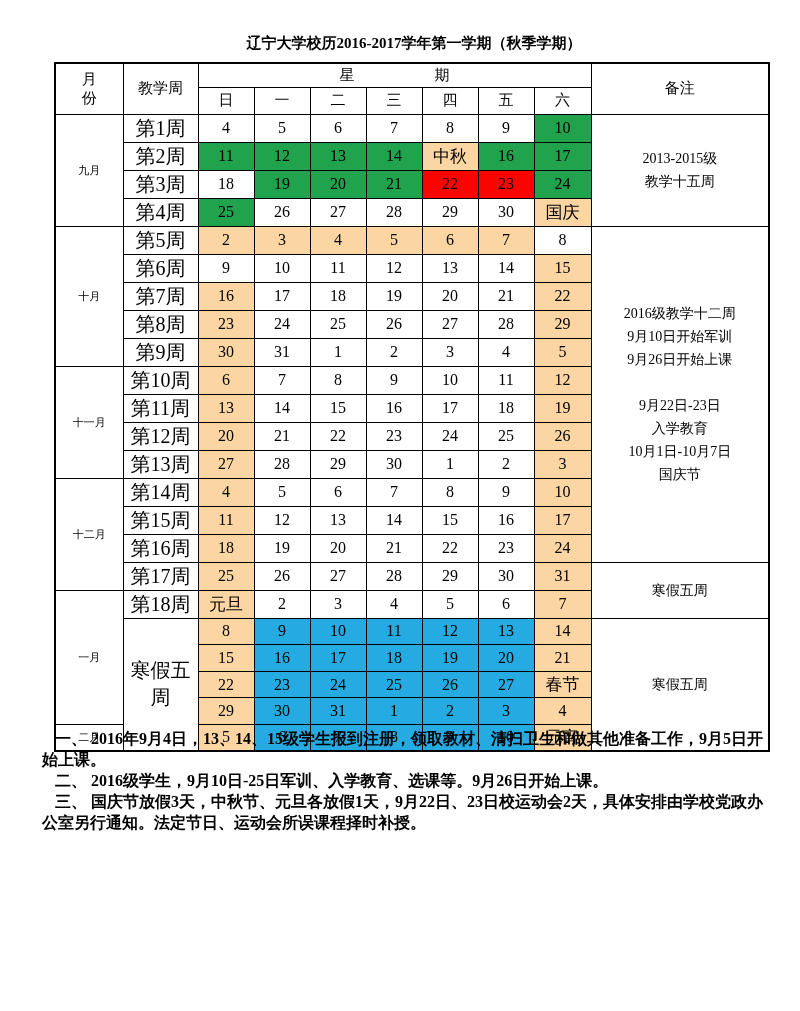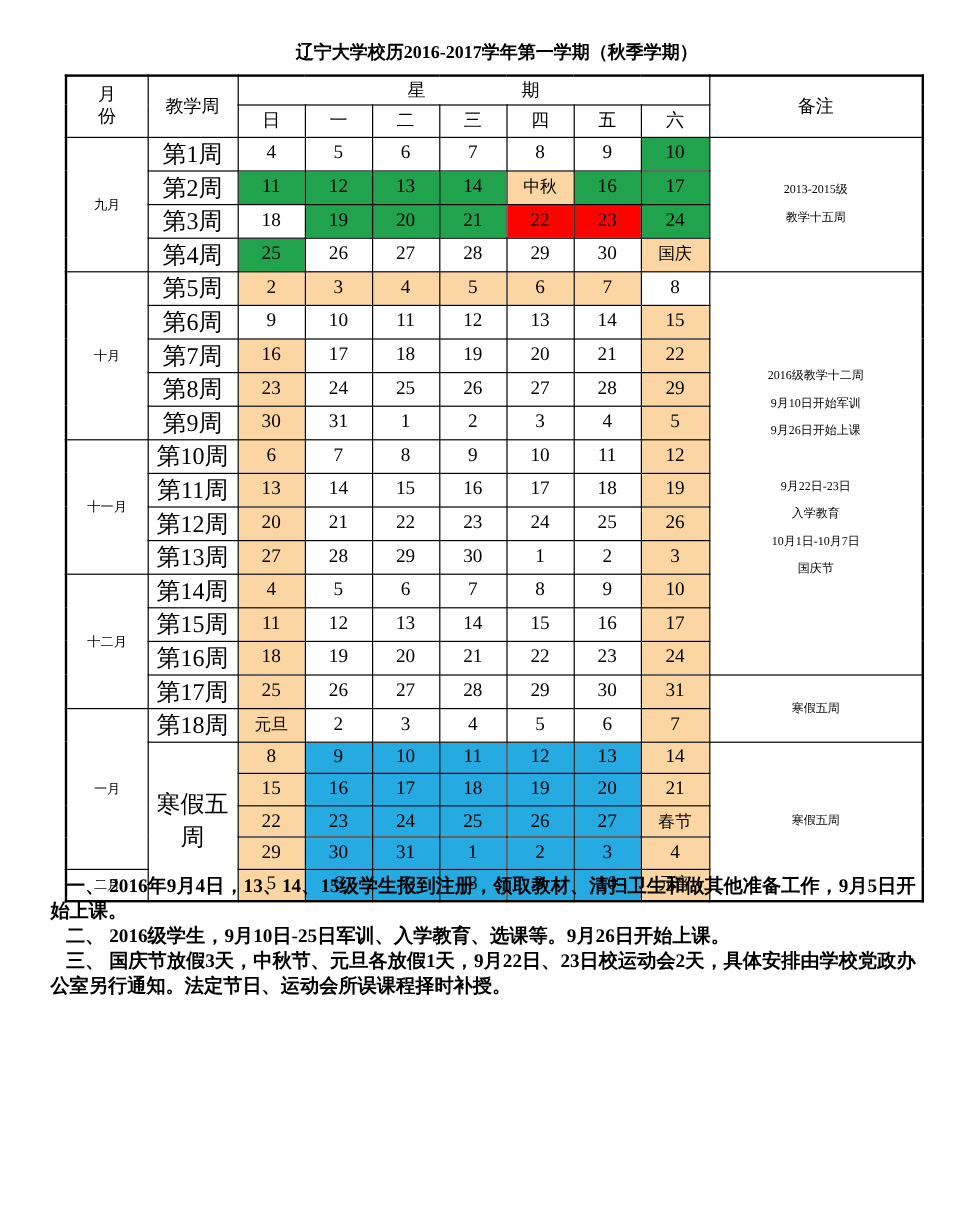--- a/index.html
+++ b/index.html
@@ -24,22 +24,22 @@
   .cal thead tr.r1{height:24px;}
   .cal thead tr.r2{height:27px;}
   .cal tbody tr{height:26.62px;}
   .cal th{font-weight:normal;font-size:15px;}
   .pre{white-space:pre-line;line-height:19px;display:inline-block;}
   .wg{display:flex;justify-content:center;gap:80px;}
   .wd{font-size:16px;}
   td.month-cell{font-size:11px;white-space:pre-line;}
   td.week-cell{font-size:20px;}
   td.day{font-size:16px;}
-  td.day.cjk{font-size:14px;}
-  td.remark-cell{font-size:10px;line-height:23px;white-space:pre-line;}
+  td.day.cjk{font-size:17px;}
+  td.remark-cell{font-size:14px;line-height:23px;white-space:pre-line;}
   .bg-g{background:var(--g);}
   .bg-r{background:var(--r);}
   .bg-o{background:var(--o);}
   .bg-b{background:var(--b);}
   .notes{
     position:absolute;left:42px;top:728px;width:724px;
     font-size:16px;font-weight:bold;line-height:21px;
   }
   .notes p{margin:0;text-indent:13px;}
 </style>

